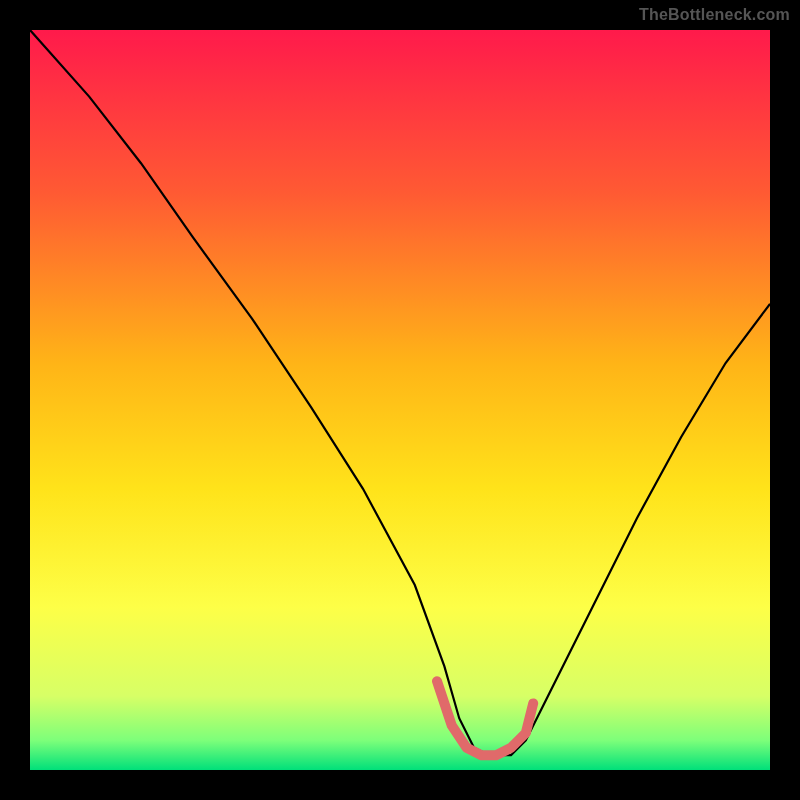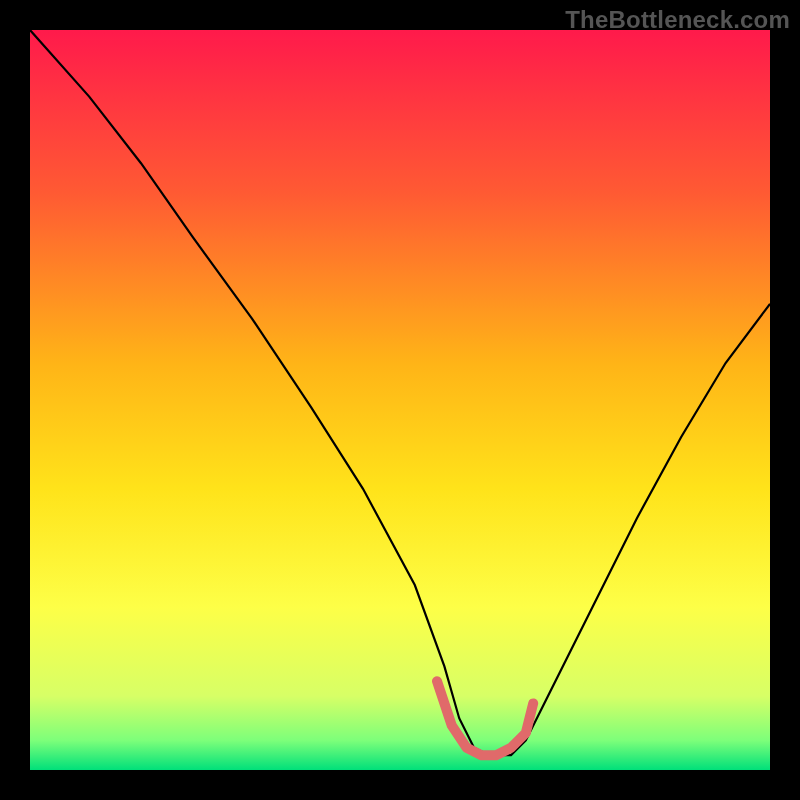--- a/index.html
+++ b/index.html
@@ -22,21 +22,21 @@
     left: 30px;
     top: 30px;
     width: 740px;
     height: 740px;
   }
   .watermark {
     position: absolute;
     top: 6px;
     right: 10px;
     color: #555;
-    font-size: 24px;
+    font-size: 16px;
     font-weight: 600;
     letter-spacing: 0.2px;
     user-select: none;
   }
   svg { display: block; }
 </style>
 </head>
 <body>
 
 <div class="frame">

